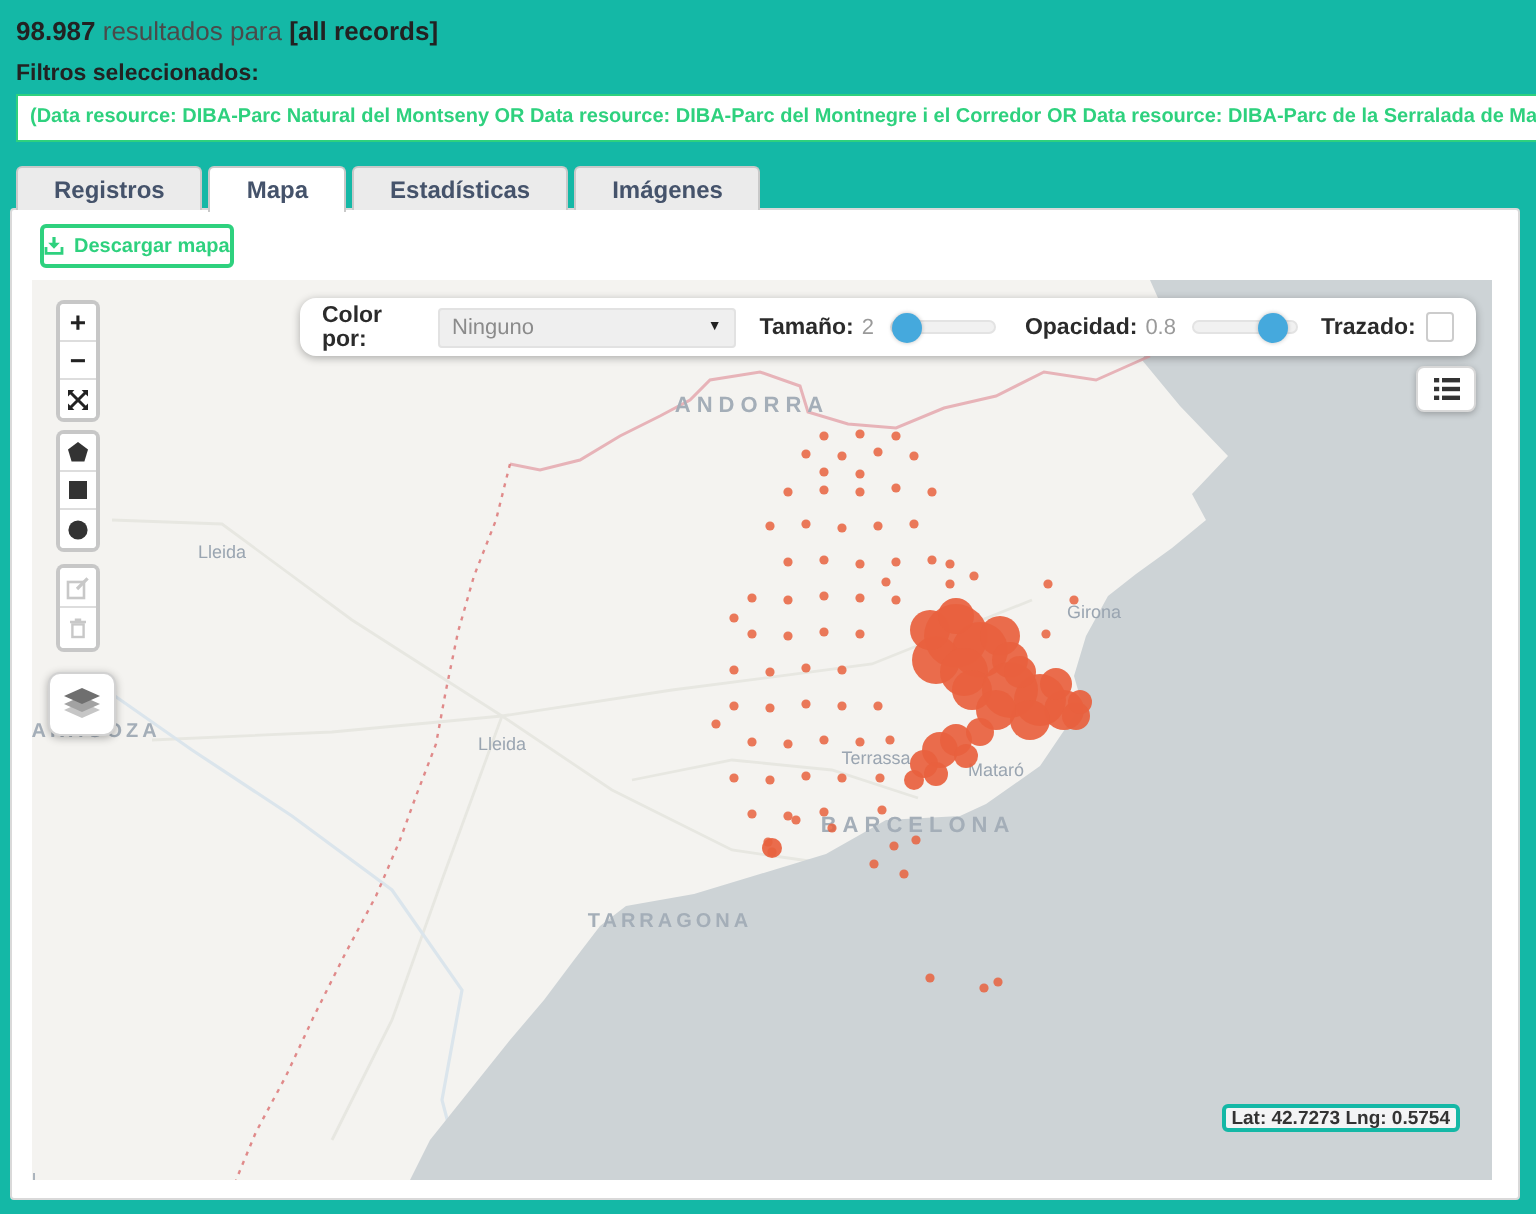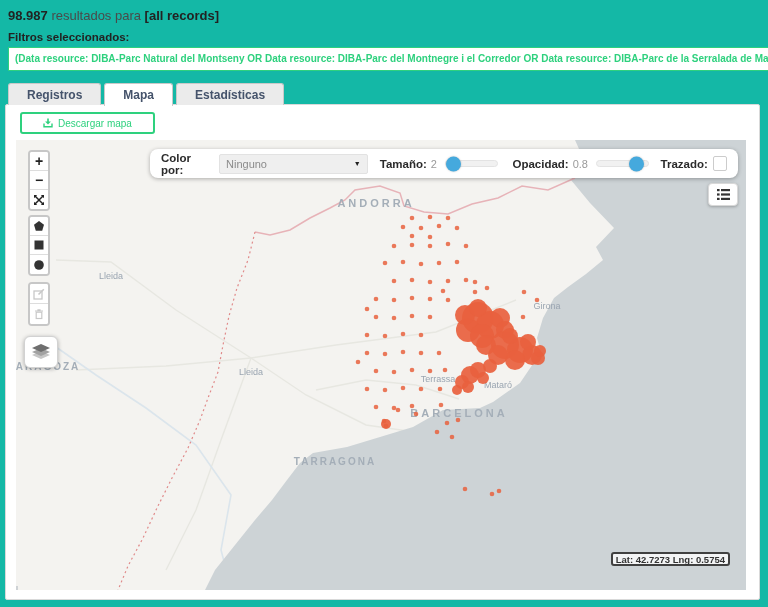--- a/index.html
+++ b/index.html
@@ -18,22 +18,22 @@
   .tabs { position:absolute; left:8px; top:83px; z-index:3; display:flex; gap:3px; }
   .tab { height:22px; padding:0 18px; font-size:12px; font-weight:bold; color:#45536b;
     background:#ebebeb; border:1px solid #c9c9c9; border-bottom:none; border-radius:3px 3px 0 0;
     display:flex; align-items:center; cursor:pointer; font-family:"Liberation Sans",sans-serif; }
   .tab.active { background:#fff; height:23px; }
 
   .panel { position:absolute; left:5px; top:104px; width:755px; height:496px;
     border:1px solid #d9d9d9; border-radius:2px; background:#fff; }
 
   .download-btn { position:absolute; left:20px; top:112px; z-index:2; height:22px;
-    display:flex; align-items:center; gap:5px; padding:0 21px; background:#fff;
-    border:2px solid #2ed17e; border-radius:3px; color:#2ed17e; font-size:10px; font-weight:normal; cursor:pointer; }
+    display:flex; align-items:center; gap:5px; padding:0 0; background:#fff;
+    border:2px solid #2ed17e; border-radius:3px; color:#2ed17e; font-size:10px; font-weight:bold; cursor:pointer; }
 
   
   #map { position:absolute; left:16px; top:140px; width:730px; height:450px;
     background:#f4f3f0; overflow:hidden; z-index:1; }
   #basemap, #dots-layer { position:absolute; left:0; top:0; }
   #labels-layer { position:absolute; left:0; top:14px; width:100%; height:100%; }
   .place { position:absolute; transform:translate(-50%,-50%); color:#9aa5b1; white-space:nowrap; }
   .place.small { font-size:9px; }
   .place.mid { font-size:10px; letter-spacing:2px; font-weight:bold; color:#a4aeb8; }
   .place.big { font-size:11px; letter-spacing:3px; font-weight:bold; color:#a4aeb8; }
@@ -66,40 +66,41 @@
   .ctl-group.disabled .ctl-btn { cursor:default; }
   .layers-btn { position:absolute; left:8px; top:196px; width:34px; height:32px; background:#fff;
     border:1px solid #d2d2d2; border-radius:6px; box-shadow:0 1px 4px rgba(0,0,0,.3);
     display:flex; align-items:center; justify-content:center; cursor:pointer; z-index:20; }
   .list-btn { position:absolute; right:8px; top:43px; width:30px; height:23px; background:#fff;
     border:1px solid #d8d8d8; border-radius:4px; box-shadow:0 1px 3px rgba(0,0,0,.25);
     display:flex; align-items:center; justify-content:center; cursor:pointer; z-index:20; }
 
   .coords-box { position:absolute; right:16px; bottom:24px; height:14px; line-height:12px;
     font-size:9.5px; font-weight:bold; color:#333; background:rgba(255,255,255,.75);
-    border:2px solid #404040; border-radius:3px; padding:0 3px; z-index:15; }
+    border:2px solid #14b8a6; border-radius:3px; padding:0 3px; z-index:15; }
   .attribution { position:absolute; right:0; bottom:0; height:17px; background:#fff;
     padding:1px 5px 0 10px; font-size:10.5px; color:#333; z-index:15; white-space:nowrap; }
   .attribution a { color:#d4553b; text-decoration:none; cursor:pointer; }
 </style>
 </head>
 <body>
 
 <div id="page">
 
   <div class="results-line">
     <b>98.987</b><span> resultados para </span><b>[all records]</b>
   </div>
   <div class="filters-label">Filtros seleccionados:</div>
   <div class="filter-box">(Data resource: DIBA-Parc Natural del Montseny OR Data resource: DIBA-Parc del Montnegre i el Corredor OR Data resource: DIBA-Parc de la Serralada de Marina OR Data</div>
 
   <div class="tabs">
     <div class="tab">Registros</div>
     <div class="tab active">Mapa</div>
     <div class="tab">Estadísticas</div>
+    <div class="tab">Imágenes</div>
   </div>
 
   <div class="panel"></div>
 
   <button class="download-btn">
     <span style="display:flex;">
       <svg width="10" height="10" viewBox="0 0 10 10">
         <rect x="4.2" y="0.5" width="1.6" height="3.6" fill="#2ed17e"></rect>
         <polygon points="2.1,3.4 7.9,3.4 5,6.4" fill="#2ed17e"></polygon>
         <path d="M1,5.5 V8.7 H9 V5.5" fill="none" stroke="#2ed17e" stroke-width="1.4"></path>

